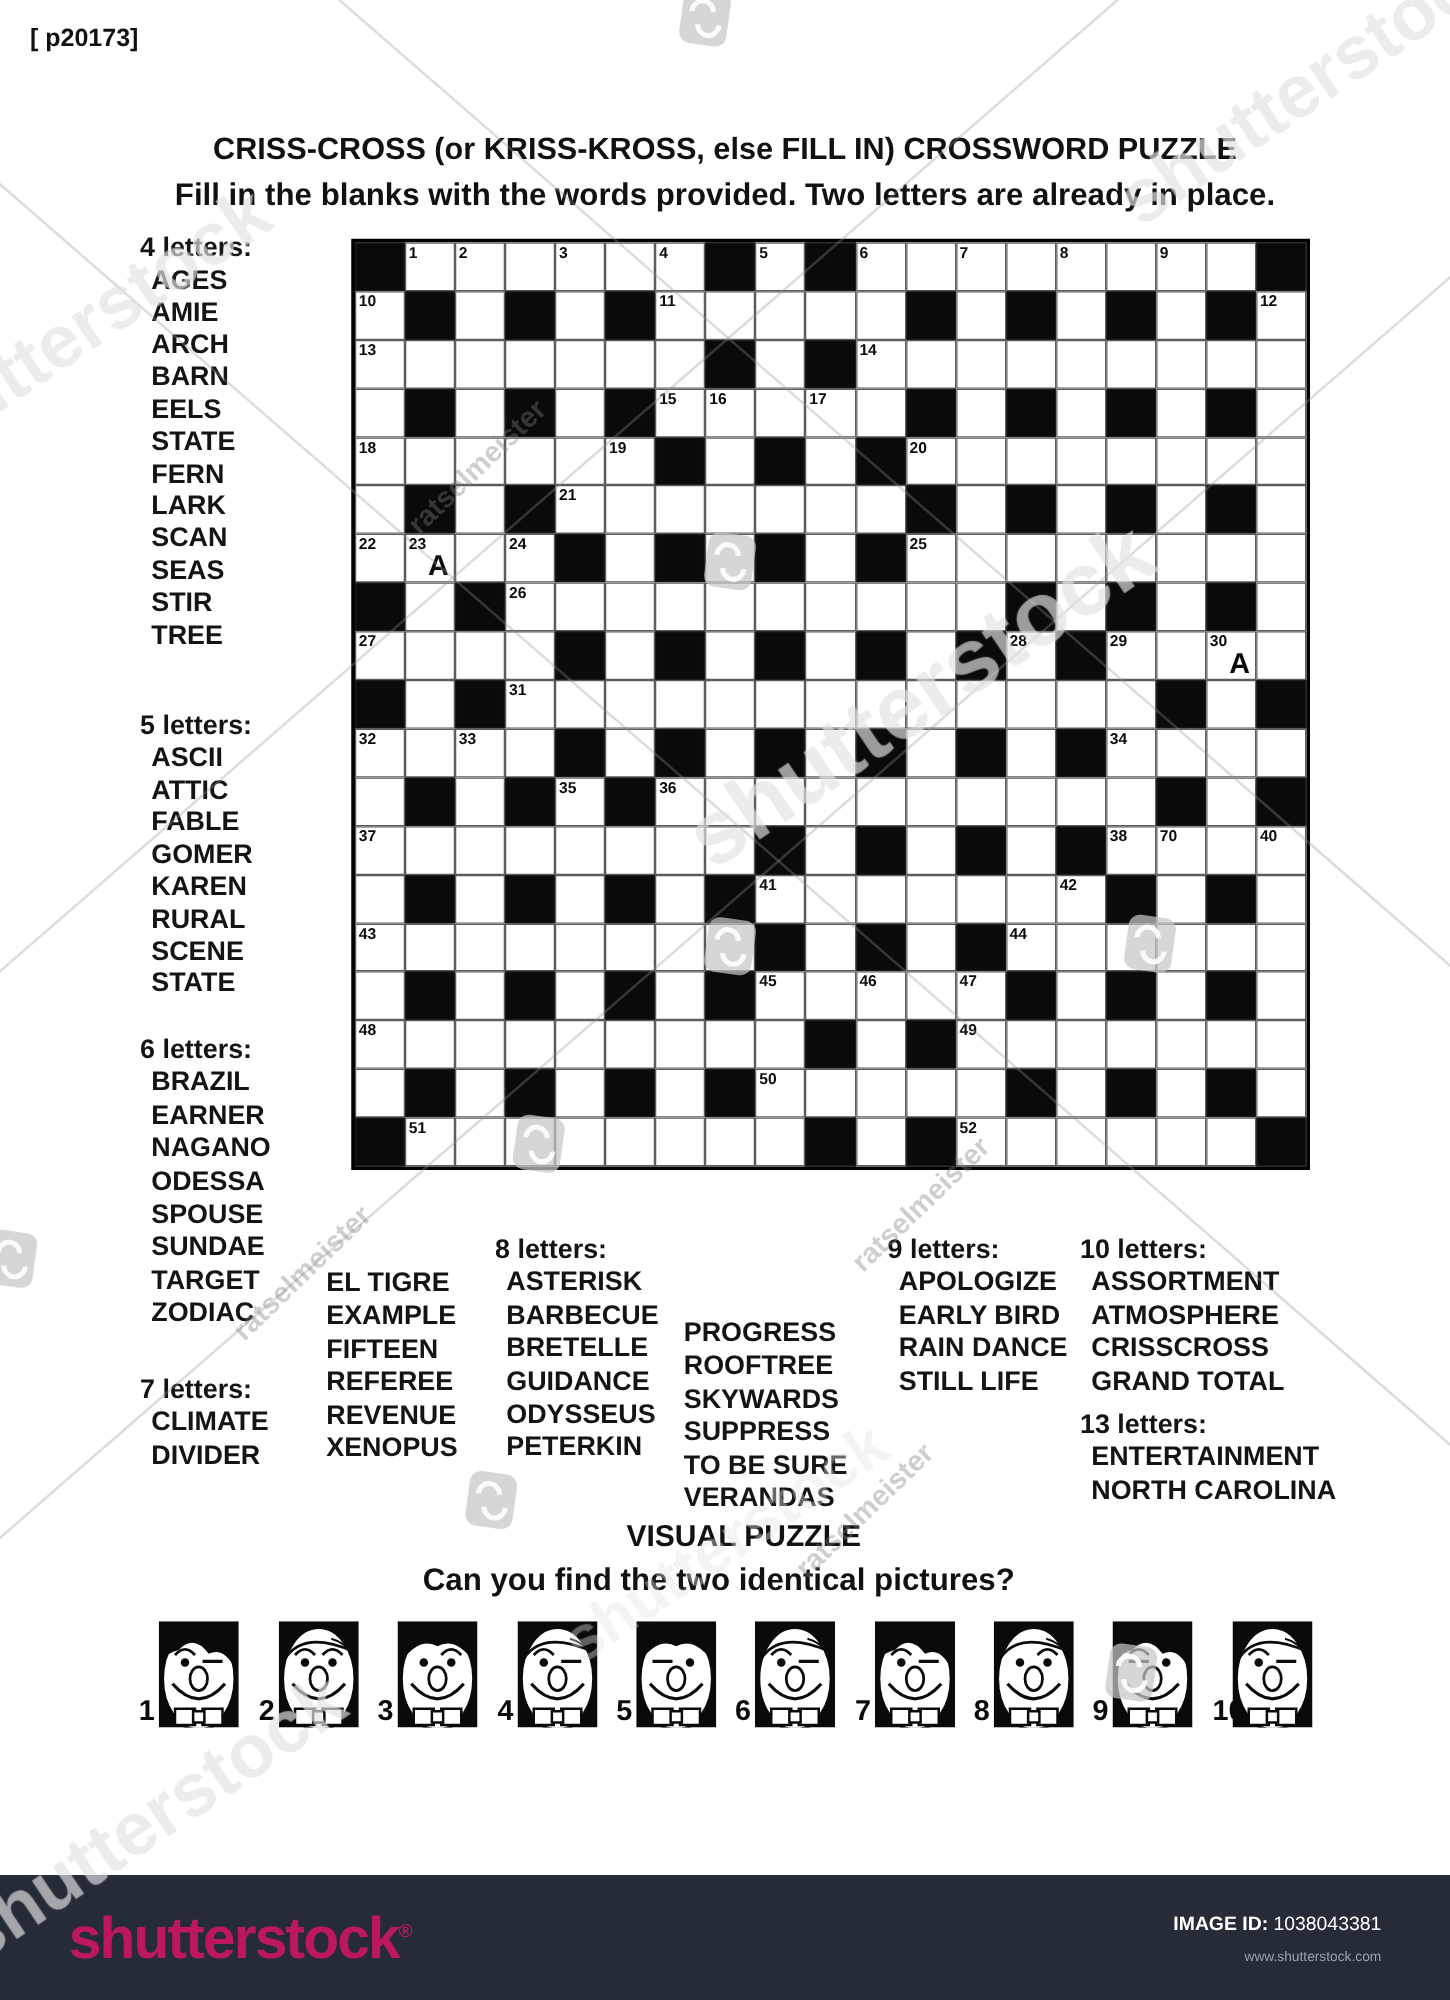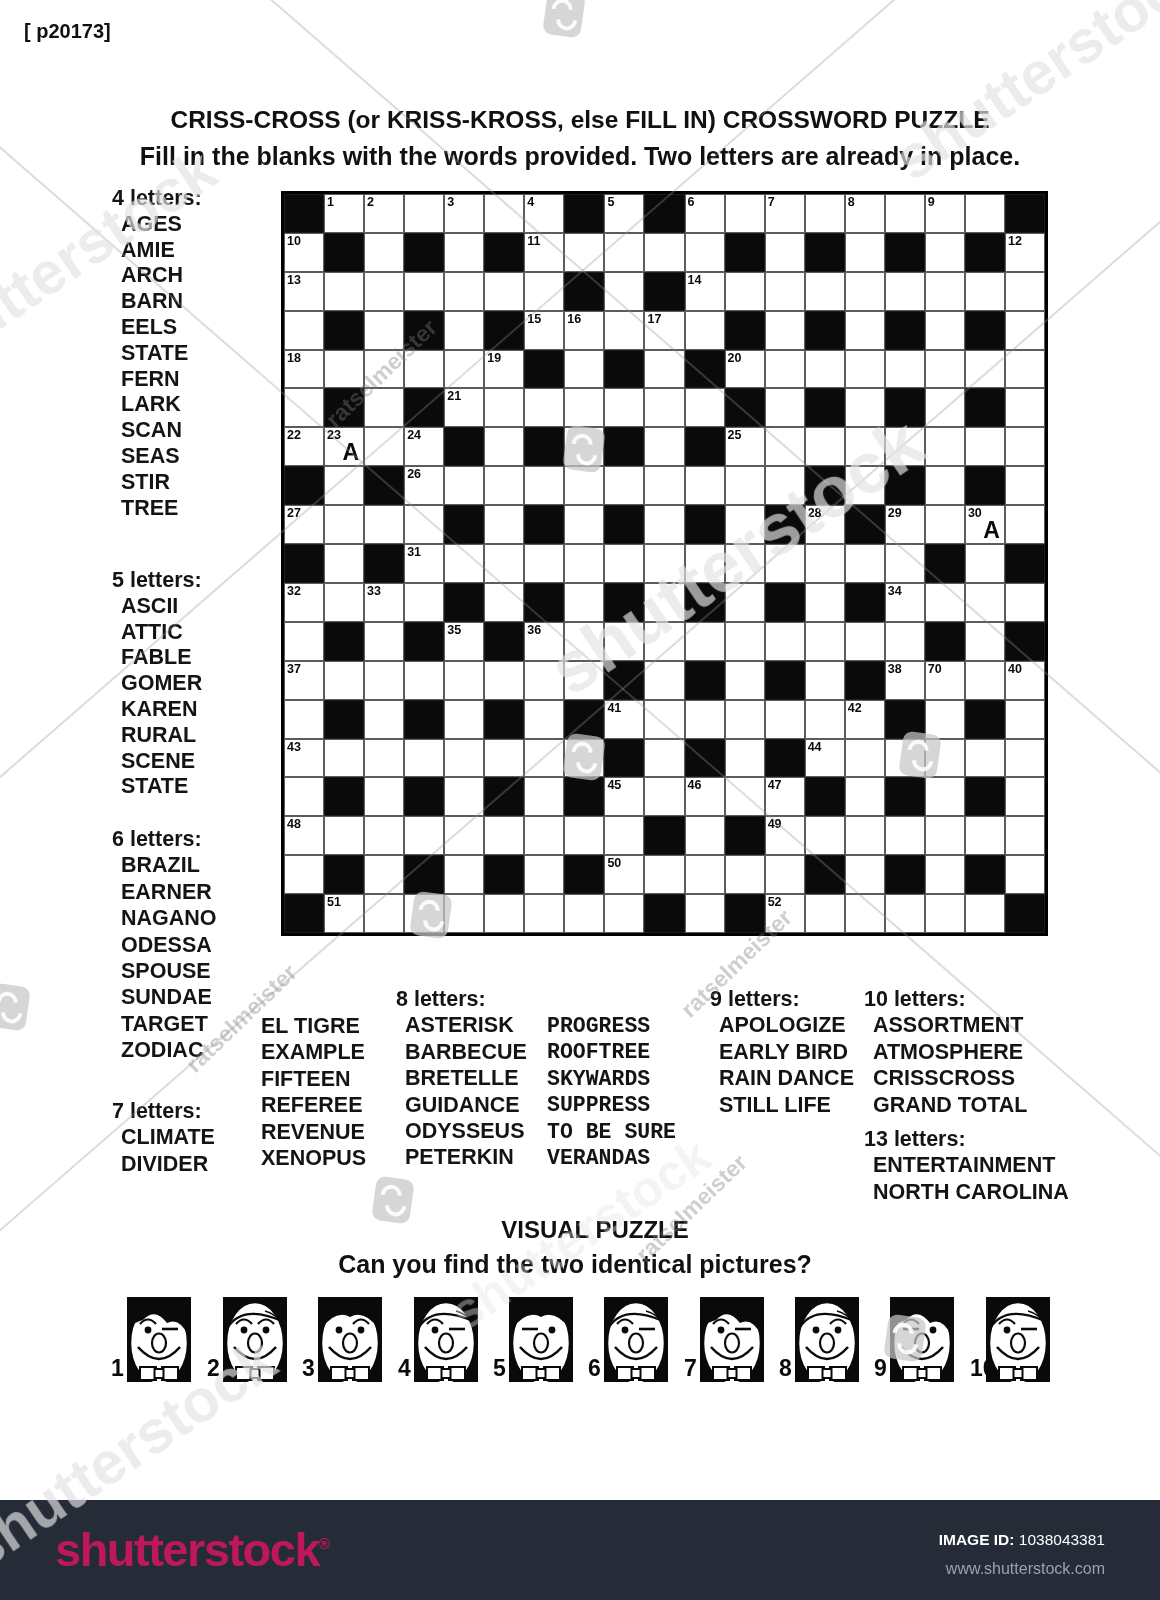--- a/index.html
+++ b/index.html
@@ -28,21 +28,21 @@
   #vp-question{left:0;top:1250px;width:1150px;text-align:center;font-size:25px;font-weight:bold;color:#111;}
   .face-card{top:1297px;width:64px;height:85px;}
   .face-card svg{display:block;}
   .face-num{position:absolute;left:-16px;top:58px;font-size:23px;font-weight:bold;color:#0a0a0a;}
   
   #footer{left:0;top:1500px;width:1160px;height:100px;background:#252c38;}
   #footer-logo{left:55px;top:1522px;font-size:47px;font-weight:bold;color:#be185d;letter-spacing:-1.5px;}
   #footer-logo sup{font-size:15px;letter-spacing:0;}
   #footer-id{right:55px;top:1531px;text-align:right;font-size:15.5px;color:#fff;margin-left:26px;}
   #footer-id b{font-weight:bold;}
-  #footer-url{right:55px;top:1560px;text-align:right;font-size:16px;color:#99a2ae;}
+  #footer-url{right:55px;top:1560px;text-align:right;font-size:11px;color:#99a2ae;}
   
   .wm-layer{left:0;top:0;width:1160px;height:1600px;pointer-events:none;z-index:40;}
   .wm-text{position:absolute;font-weight:bold;color:rgba(185,185,185,0.28);white-space:nowrap;
            text-shadow:0 0 1px rgba(255,255,255,0.55);}
   .wm-author{position:absolute;font-size:23px;font-weight:bold;color:rgba(125,125,125,0.38);white-space:nowrap;}
   .wm-line{position:absolute;height:1.5px;background:rgba(150,150,150,0.33);transform-origin:0 0;}
   .sq{position:absolute;width:38px;height:44px;border-radius:9px;background:rgba(198,198,198,0.72);transform:rotate(8deg);}
   .sq i{position:absolute;display:block;width:13px;height:13px;border:4px solid rgba(255,255,255,0.9);
         border-radius:50%;border-right-color:transparent;border-bottom-color:transparent;}
   .sq i.c1{left:6px;top:7px;transform:rotate(40deg);}
@@ -578,21 +578,21 @@
   </div>
 <div class="abs wlist lh-b" style="left:396px;top:986px;">
     <div class="list-header">8 letters:</div>
     <div class="word">ASTERISK</div>
     <div class="word">BARBECUE</div>
     <div class="word">BRETELLE</div>
     <div class="word">GUIDANCE</div>
     <div class="word">ODYSSEUS</div>
     <div class="word">PETERKIN</div>
   </div>
-<div class="abs wlist lh-b" style="left:538px;top:1013px;font-family:Liberation Mono, monospace;">
+<div class="abs wlist lh-b" style="left:538px;top:1053px;">
     <div class="word">PROGRESS</div>
     <div class="word">ROOFTREE</div>
     <div class="word">SKYWARDS</div>
     <div class="word">SUPPRESS</div>
     <div class="word">TO BE SURE</div>
     <div class="word">VERANDAS</div>
   </div>
 <div class="abs wlist lh-b" style="left:710px;top:986px;">
     <div class="list-header">9 letters:</div>
     <div class="word">APOLOGIZE</div>

